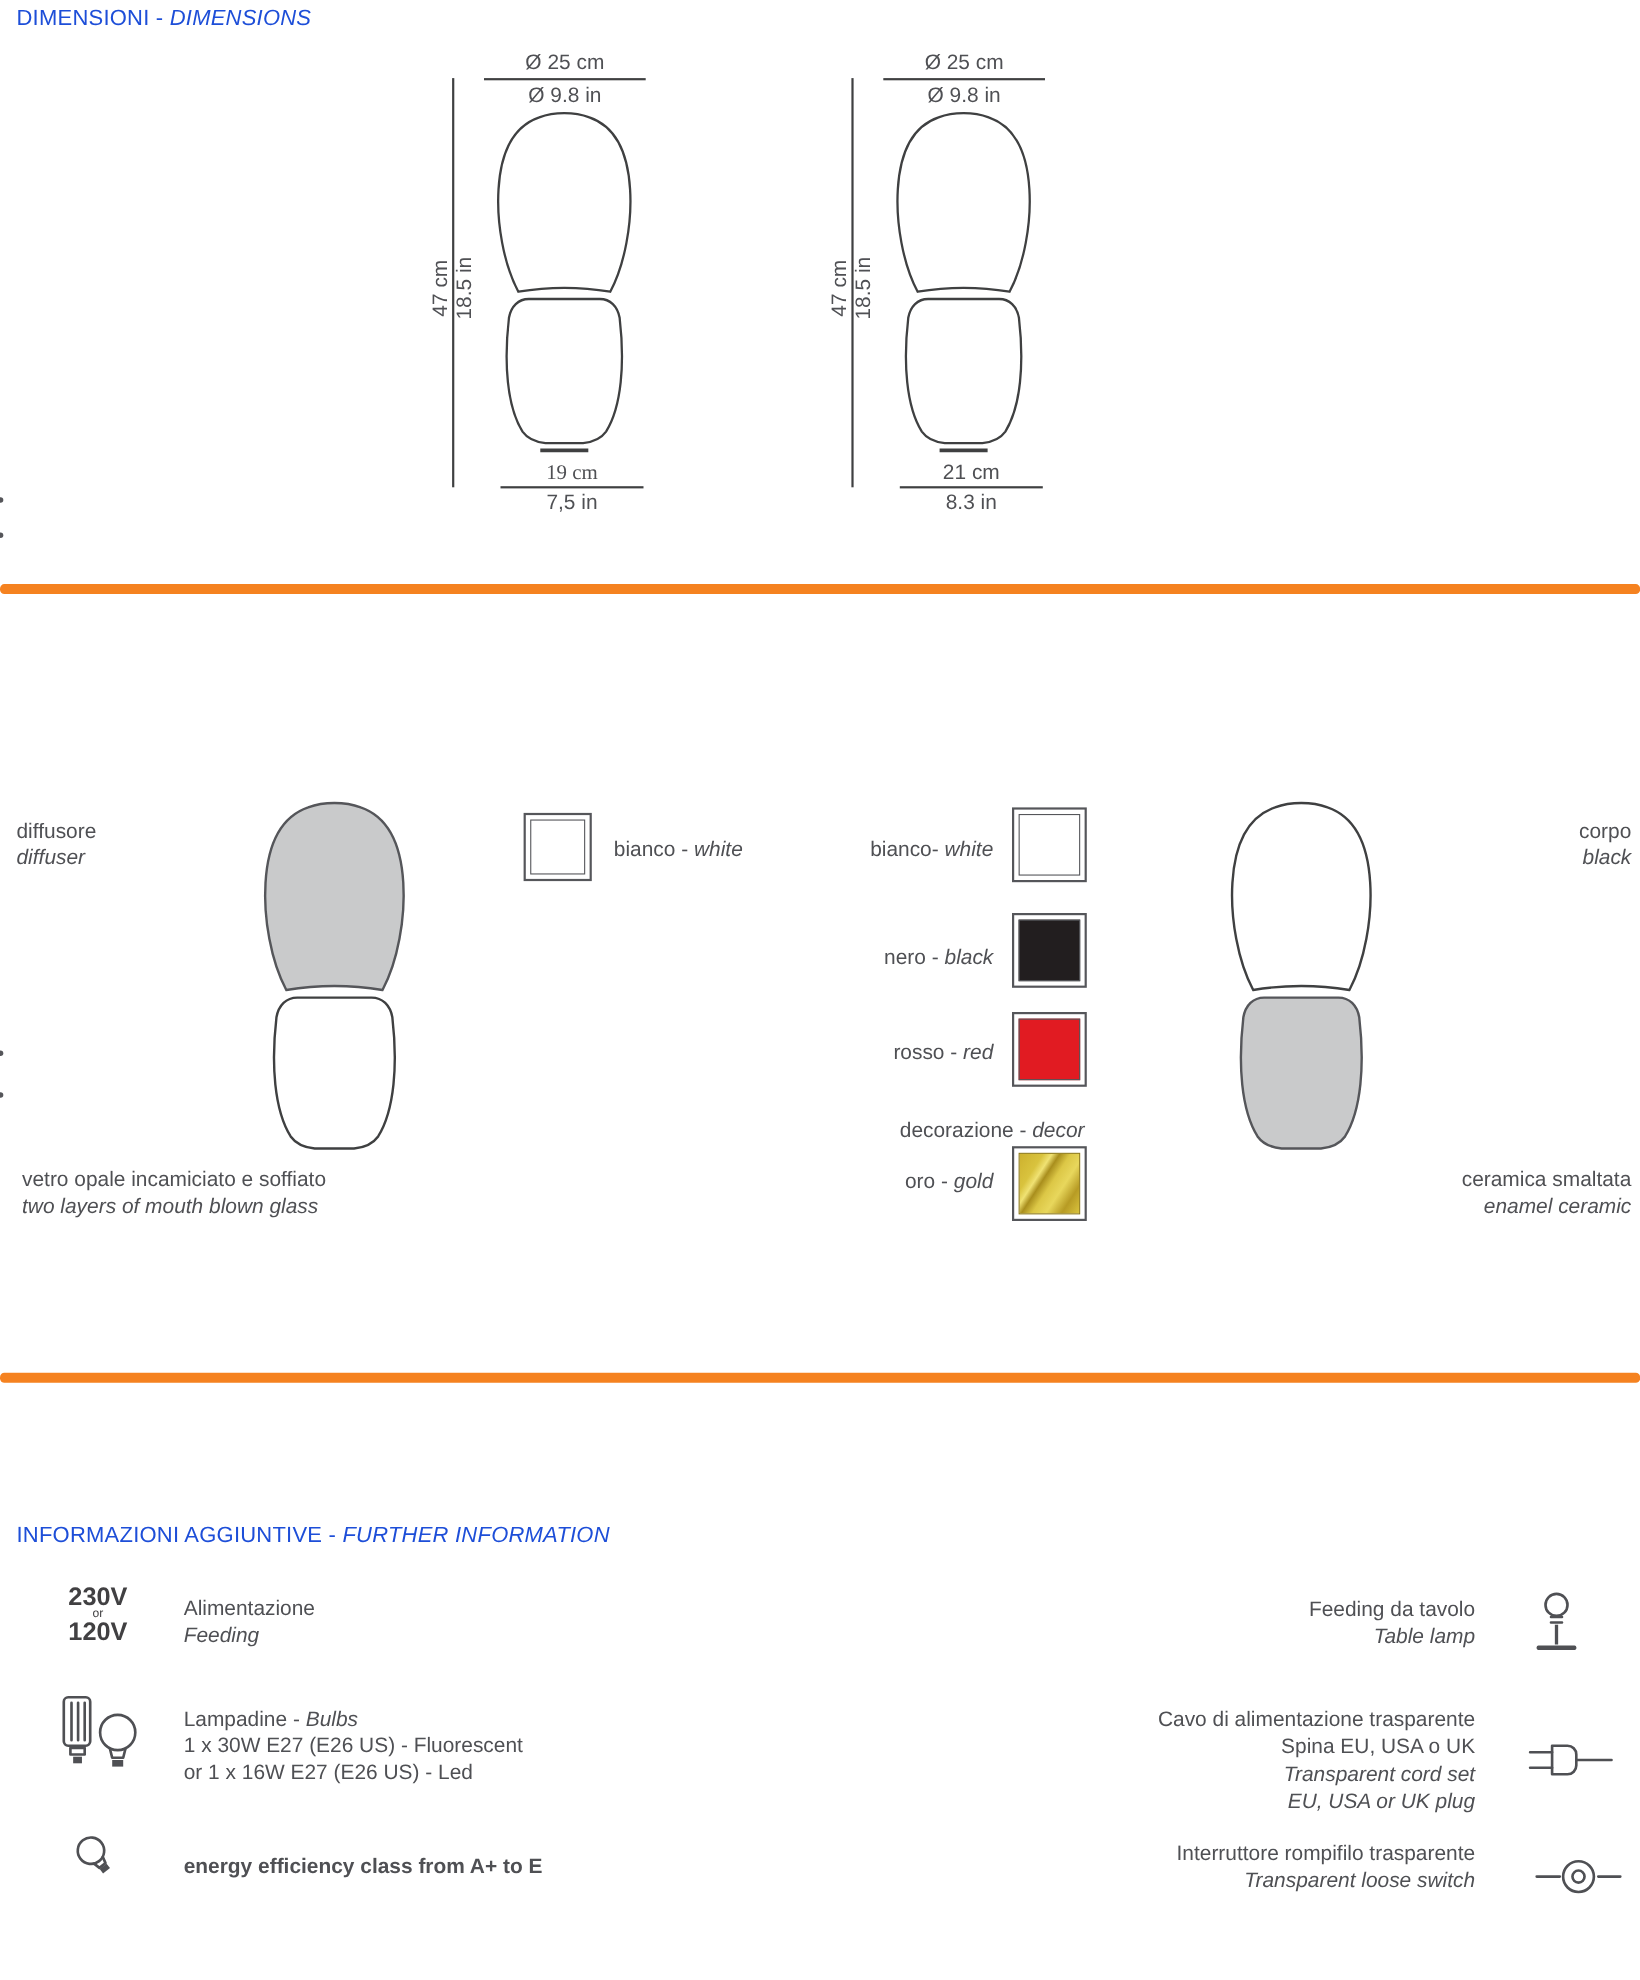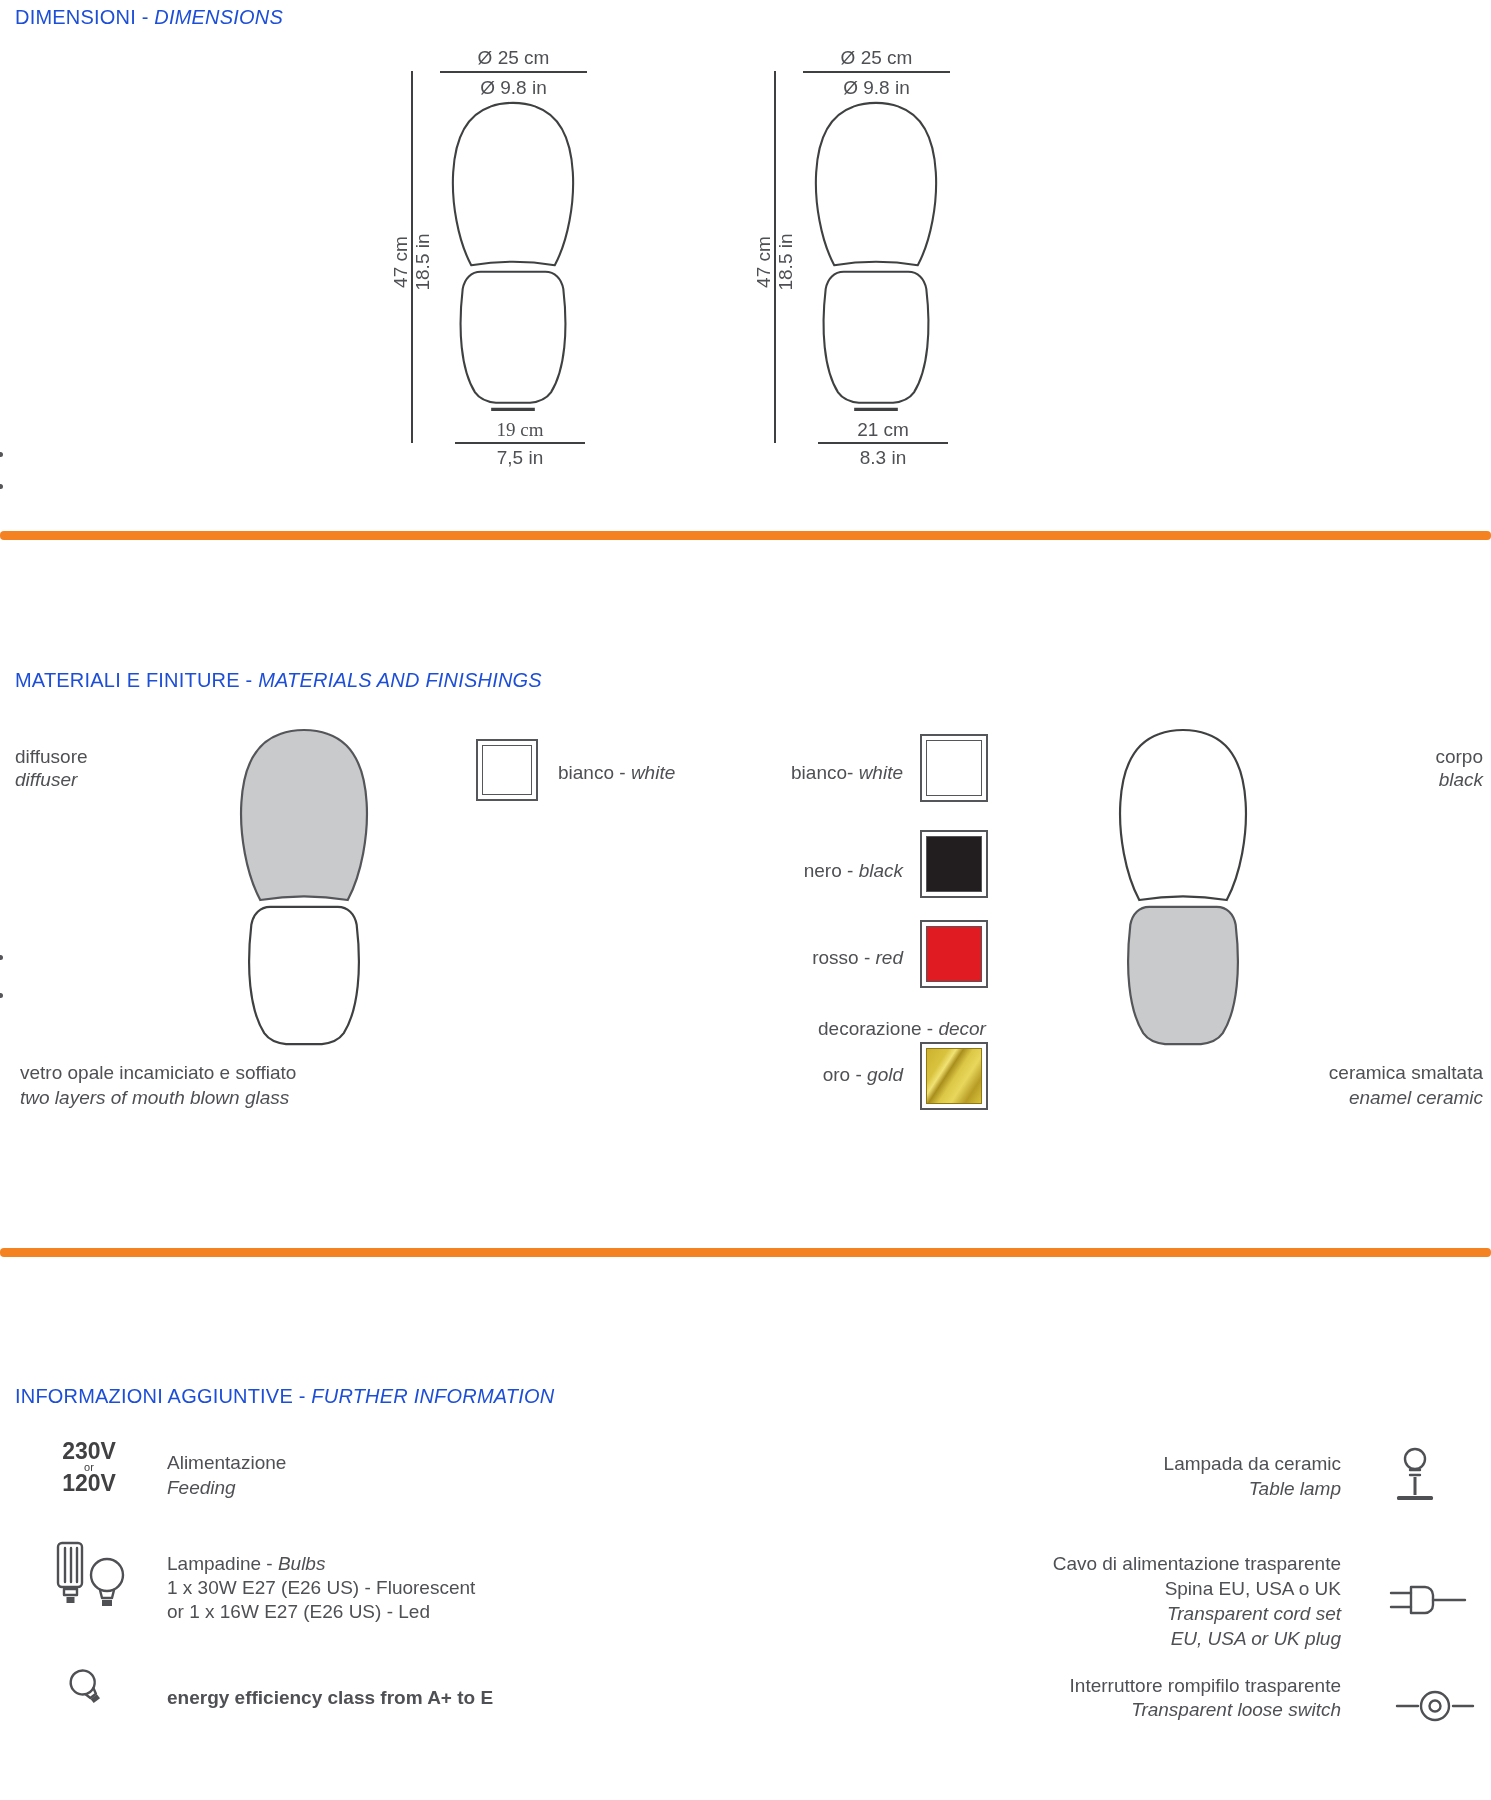--- a/index.html
+++ b/index.html
@@ -74,23 +74,20 @@
   </svg>
   <div class="abs lbl center" style="left:818px;top:418px;width:130px;">21 cm</div>
   <div class="abs dimline" style="left:818px;top:442px;width:130px;height:2px;"></div>
   <div class="abs lbl center" style="left:818px;top:446px;width:130px;">8.3 in</div>
 
   <div class="abs edge-tick" style="top:452px;"></div>
   <div class="abs edge-tick" style="top:484px;"></div>
 
   <div class="abs divider" style="top:531px;"></div>
 
-  <div class="abs sec-title" style="left:15px;top:669px;">
-    <span>MATERIALI E FINITURE - </span><span class="it">MATERIALS AND FINISHINGS</span>
-  </div>
 
   <div class="abs lbl" style="left:15px;top:745px;">
     <div>diffusore</div>
     <div class="it">diffuser</div>
   </div>
 
   <svg class="abs lamp gray-dome" style="left:224px;top:727px;" width="160" height="333" viewBox="0 0 160 335">
     <path class="dome" d="M36,174 C22,148 15,108 17,76 C19,42 30,16 56,7 C64,4 72,3 80,3 C88,3 96,4 104,7 C130,16 141,42 143,76 C145,108 138,148 124,174 C94,169 66,169 36,174 Z"></path>
     <path class="bod" d="M46,181 C36,181 29,188 27,199 C22,242 25,284 40,308 C45,315 52,318 62,319 L98,319 C108,318 115,315 120,308 C135,284 138,242 133,199 C131,188 124,181 114,181 Z"></path>
   </svg>
@@ -163,21 +160,21 @@
     <div>230V</div>
     <div class="or">or</div>
     <div>120V</div>
   </div>
   <div class="abs lbl" style="left:167px;top:1450px;line-height:25px;">
     <div>Alimentazione</div>
     <div class="it">Feeding</div>
   </div>
 
   <div class="abs lbl right" style="left:1041px;top:1451px;width:300px;line-height:25px;">
-    <div>Lampada da ceramic</div>
+    <div>Feeding da tavolo</div>
     <div class="it">Table lamp</div>
   </div>
   <svg class="abs" style="left:1392px;top:1446px;" width="46" height="60" viewBox="0 0 46 60">
     <circle class="ic" cx="23" cy="13" r="10"></circle>
     <path class="ic" d="M18,24 h10 M18,29 h10"></path>
     <rect class="ic-fill" x="21.5" y="31" width="3" height="18"></rect>
     <rect class="ic-fill" x="5" y="50" width="36" height="4" rx="1.5"></rect>
   </svg>
 
   <svg class="abs" style="left:56px;top:1541px;" width="30" height="66" viewBox="0 0 30 66">

